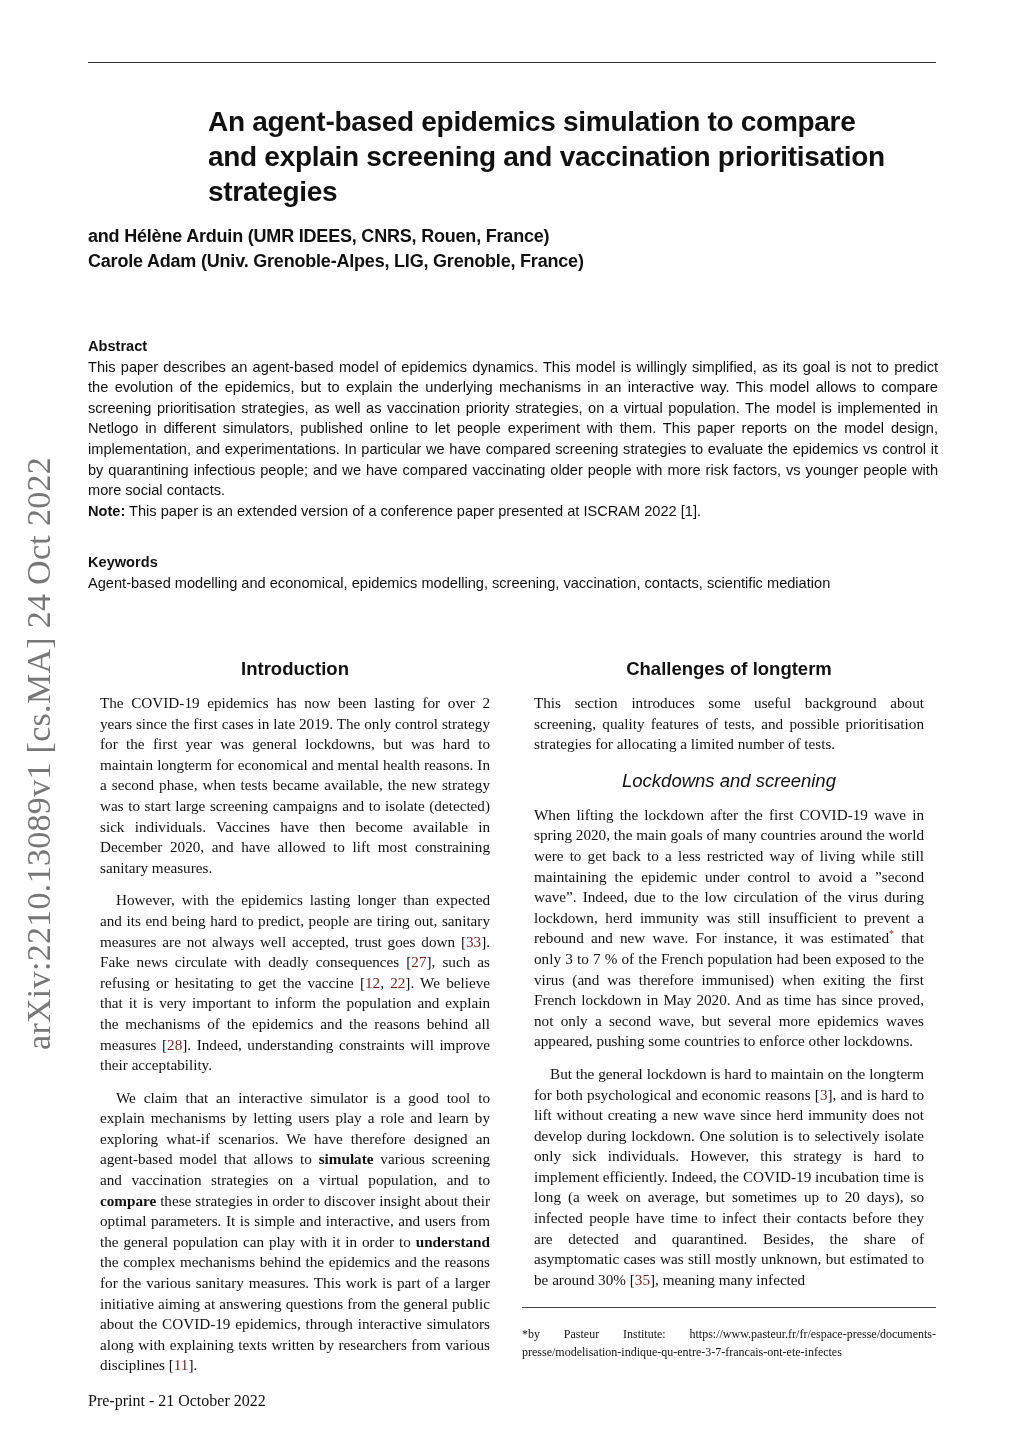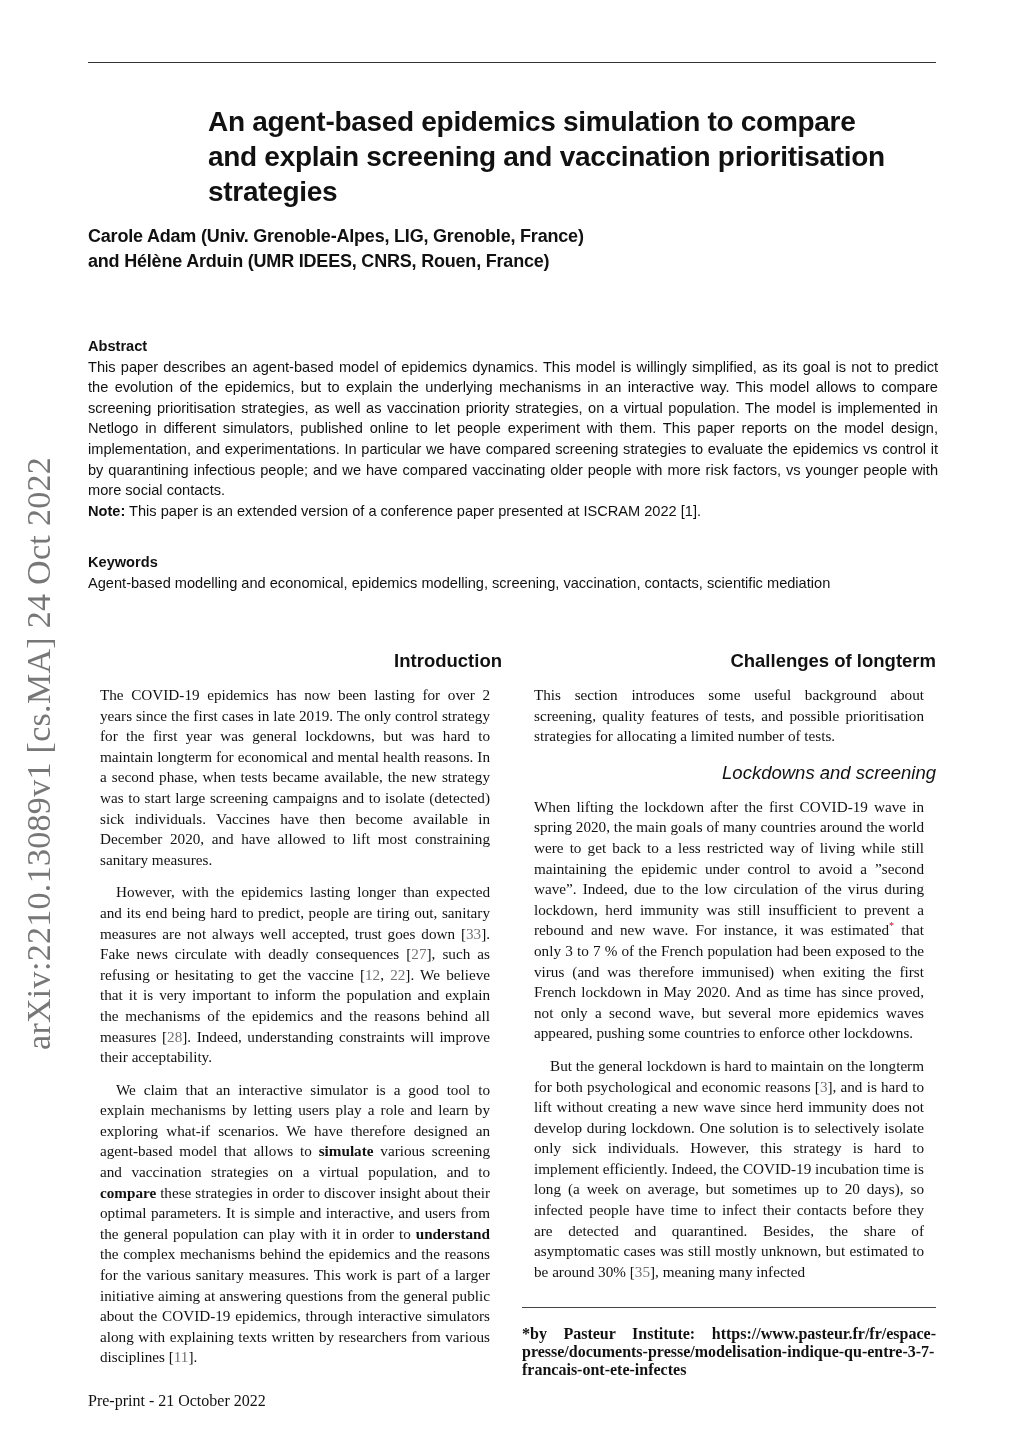--- a/index.html
+++ b/index.html
@@ -8,43 +8,43 @@
   .title { position: absolute; left: 192px; top: 88px; width: 700px; font-family: "Liberation Sans", sans-serif; font-weight: bold; font-size: 28px; line-height: 35px; letter-spacing: -0.3px; margin: 16px; }
   .authors { position: absolute; left: 88px; top: 224px; font-family: "Liberation Sans", sans-serif; font-weight: bold; font-size: 18px; line-height: 25px; letter-spacing: -0.2px; }
   .sans-block { position: absolute; left: 88px; width: 850px; font-family: "Liberation Sans", sans-serif; font-size: 14.6px; line-height: 20.6px; }
   .sans-block .label { font-weight: bold; }
   .abstract { top: 336px; text-align: justify; }
   .keywords { top: 552px; }
   .arxiv { position: absolute; left: 20px; top: 1050px; transform-origin: 0 0; transform: rotate(-90deg); font-family: "Liberation Serif", serif; font-size: 34px; color: #777; white-space: nowrap; letter-spacing: 0.3px; }
   .col { position: absolute; width: 414px; font-family: "Liberation Serif", serif; font-size: 15.2px; line-height: 20.6px; text-align: justify; }
   .col-left { left: 88px; top: 645px; }
   .col-right { left: 522px; top: 645px; }
-  .col h2 { font-family: "Liberation Sans", sans-serif; font-weight: bold; font-size: 18.5px; line-height: 24px; margin: 4px 0 12px 0; text-align: right; }
-  .col h3 { font-family: "Liberation Sans", sans-serif; font-style: italic; font-weight: normal; font-size: 18.5px; line-height: 24px; margin: 14px 0 6px 0; text-align: right; }
+  .col h2 { font-family: "Liberation Sans", sans-serif; font-weight: bold; font-size: 18.5px; line-height: 24px; margin: 12px 0 12px 0; text-align: center; }
+  .col h3 { font-family: "Liberation Sans", sans-serif; font-style: italic; font-weight: normal; font-size: 18.5px; line-height: 24px; margin: 14px 0 6px 0; text-align: center; }
   .col p { margin: 12px; }
   .col p.indent { text-indent: 16px; }
   .col p.gap { margin-top: 6px; }
-  .cite { color: #737373; }
+  .cite { color: #7f1d1d; }
   .fnmark { color: #d0021b; font-size: 10px; vertical-align: super; line-height: 0; }
   .fn-rule { position: absolute; left: 522px; top: 1307px; width: 414px; border-top: 1.2px solid #444; }
-  .footnote { position: absolute; left: 522px; top: 1325px; width: 414px; font-family: "Liberation Serif", serif; font-size: 16px; line-height: 18px; text-align: justify; font-weight: bold; }
+  .footnote { position: absolute; left: 522px; top: 1325px; width: 414px; font-family: "Liberation Serif", serif; font-size: 12px; line-height: 18px; text-align: justify; }
   .footer { position: absolute; left: 88px; top: 1392px; font-family: "Liberation Serif", serif; font-size: 16px; }
 </style>
 </head>
 <body>
 
 <div class="rule-top"></div>
 
 <div class="arxiv">arXiv:2210.13089v1  [cs.MA]  24 Oct 2022</div>
 
 <h1 class="title">An agent-based epidemics simulation to compare and explain screening and vaccination prioritisation strategies</h1>
 
 <div class="authors">
+  <div>and Hélène Arduin (UMR IDEES, CNRS, Rouen, France)</div>
   <div>Carole Adam (Univ. Grenoble-Alpes, LIG, Grenoble, France)</div>
-  <div>and Hélène Arduin (UMR IDEES, CNRS, Rouen, France)</div>
 </div>
 
 <div class="sans-block abstract">
   <div class="label">Abstract</div>
   <div>This paper describes an agent-based model of epidemics dynamics. This model is willingly simplified, as its goal is not to predict the evolution of the epidemics, but to explain the underlying mechanisms in an interactive way. This model allows to compare screening prioritisation strategies, as well as vaccination priority strategies, on a virtual population. The model is implemented in Netlogo in different simulators, published online to let people experiment with them. This paper reports on the model design, implementation, and experimentations. In particular we have compared screening strategies to evaluate the epidemics vs control it by quarantining infectious people; and we have compared vaccinating older people with more risk factors, vs younger people with more social contacts.</div>
   <div><span class="label">Note:</span><span> This paper is an extended version of a conference paper presented at ISCRAM 2022 [1].</span></div>
 </div>
 
 <div class="sans-block keywords">
   <div class="label">Keywords</div>

